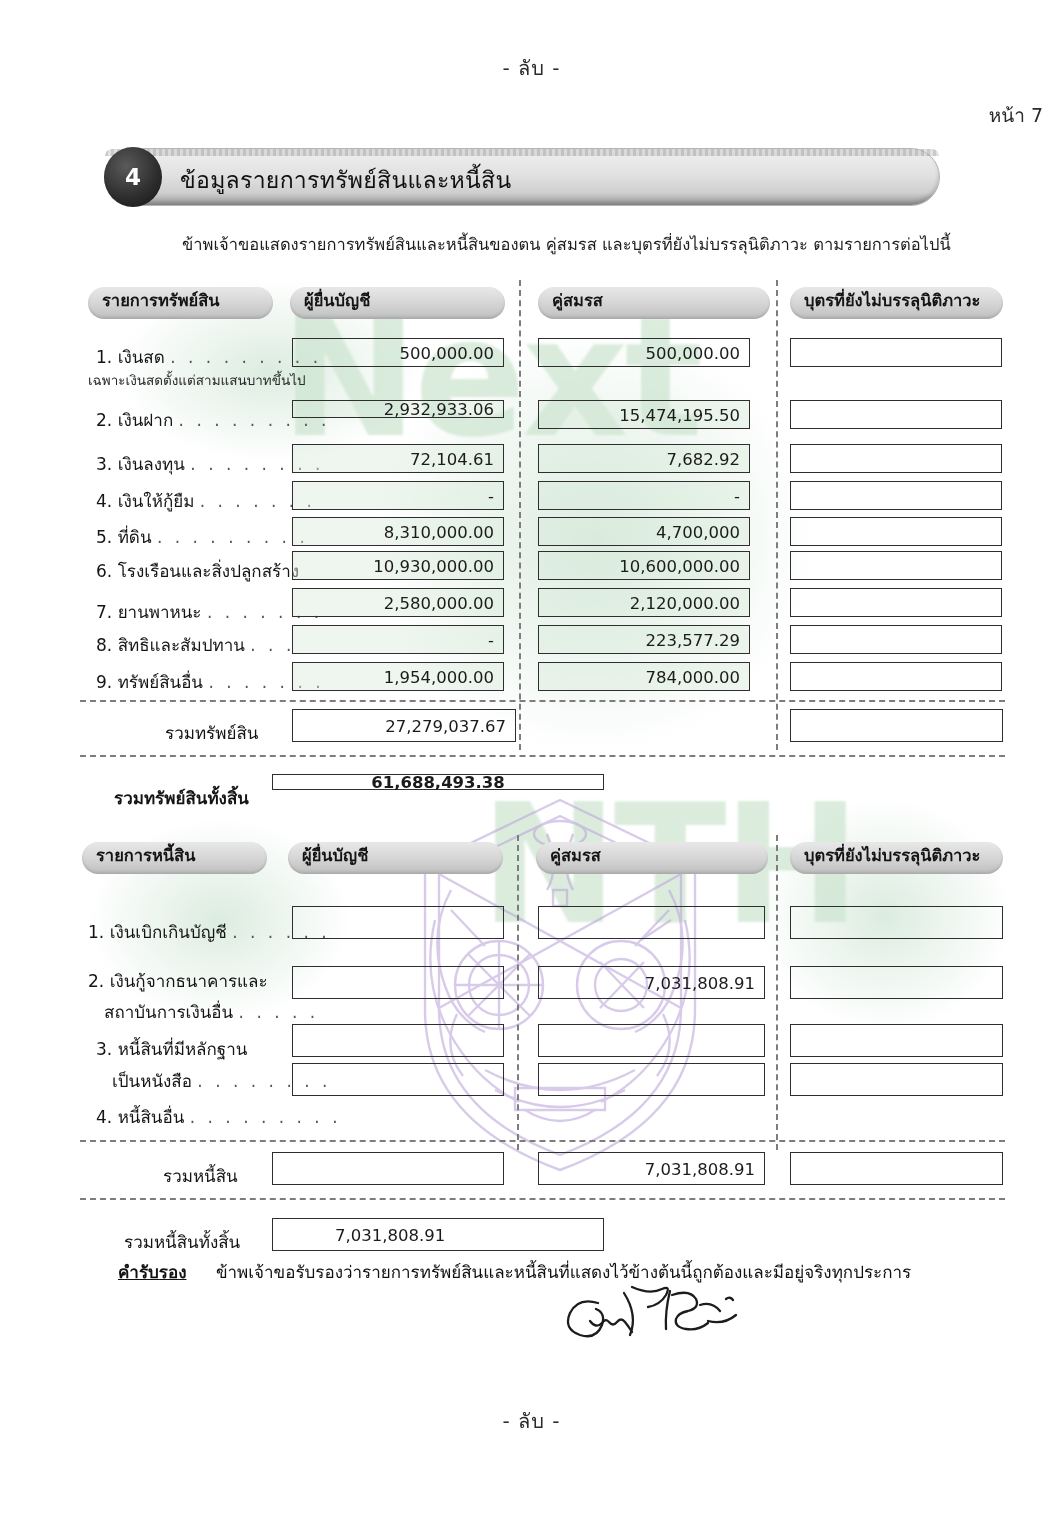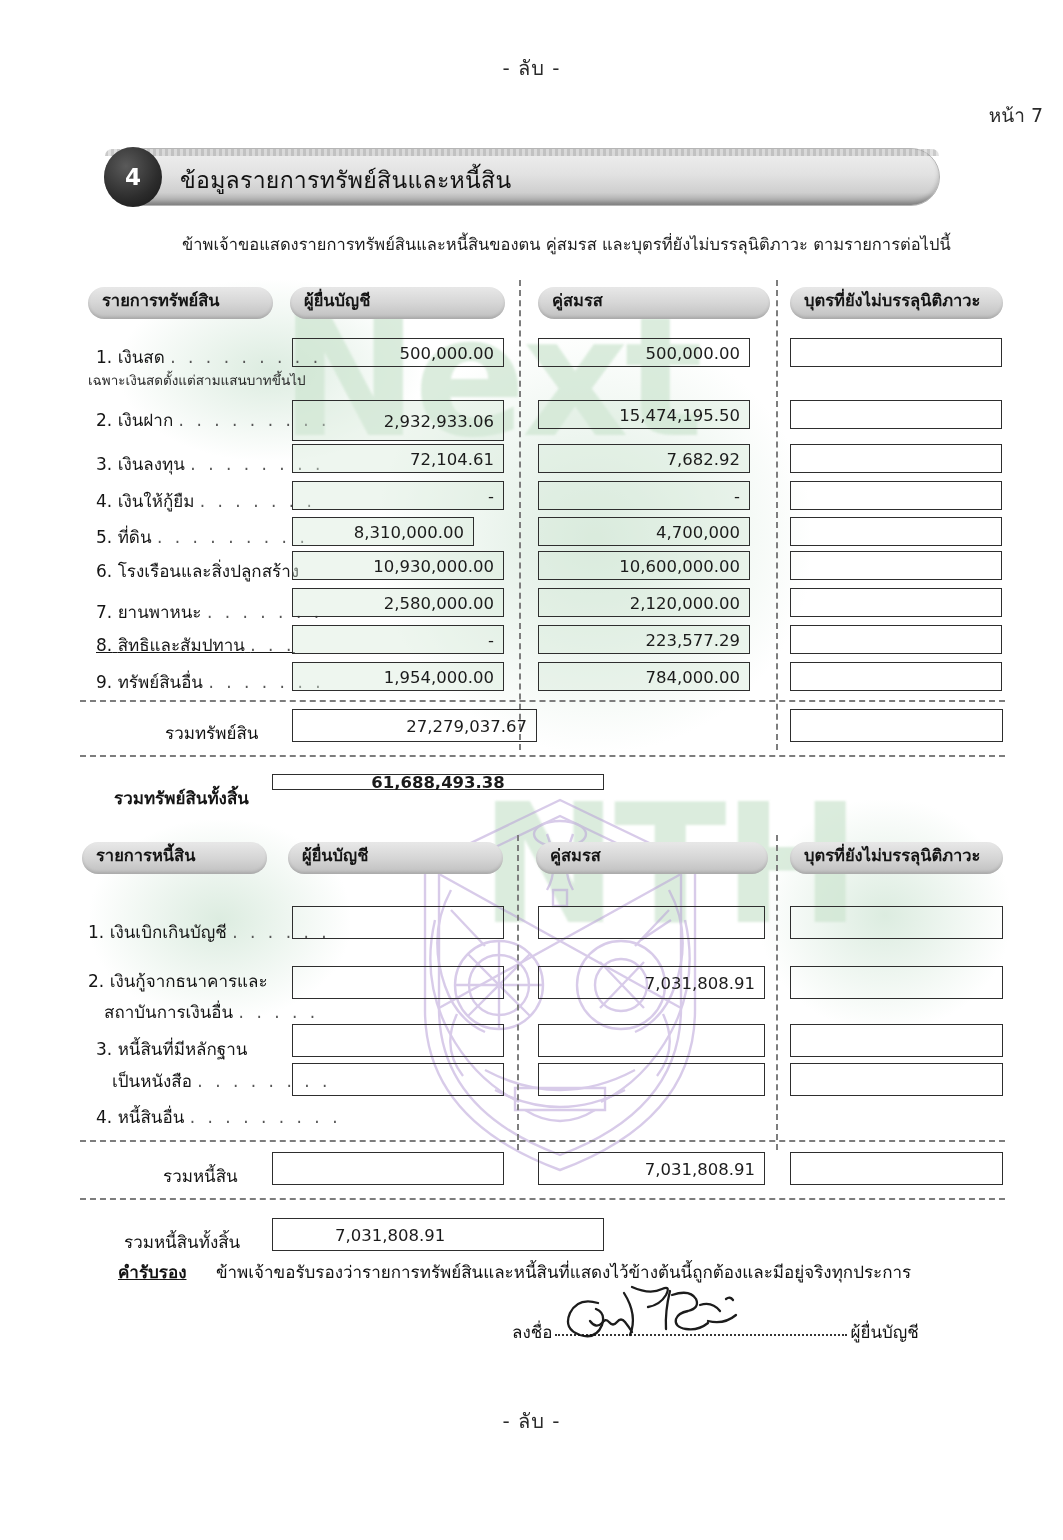--- a/index.html
+++ b/index.html
@@ -188,21 +188,21 @@
     </div>
   <div class="box" style="left:790px;top:338px;width:212px;height:29px;">
     <span class="val"></span>
     </div>
 
   <div class="rowlabel" style="left:96px;top:406px;">
     <span>2.</span>
     <span>เงินฝาก</span>
     <span class="dots">. . . . . . . . .</span>
   </div>
-  <div class="box tinted" style="left:292px;top:400px;width:212px;height:41px;">
+  <div class="box tinted" style="left:292px;top:400px;width:212px;height:18px;">
     <span class="val">2,932,933.06</span>
     </div>
   <div class="box tinted" style="left:538px;top:400px;width:212px;height:29px;padding-left:32px;">
     <span class="val">15,474,195.50</span>
     </div>
   <div class="box" style="left:790px;top:400px;width:212px;height:29px;">
     <span class="val"></span>
     </div>
 
   <div class="rowlabel" style="left:96px;top:450px;">
@@ -233,21 +233,21 @@
     </div>
   <div class="box" style="left:790px;top:481px;width:212px;height:29px;">
     <span class="val"></span>
     </div>
 
   <div class="rowlabel" style="left:96px;top:523px;">
     <span>5.</span>
     <span>ที่ดิน</span>
     <span class="dots">. . . . . . . . .</span>
   </div>
-  <div class="box tinted" style="left:292px;top:517px;width:182px;height:29px;">
+  <div class="box tinted" style="left:292px;top:517px;width:212px;height:29px;">
     <span class="val">8,310,000.00</span>
     </div>
   <div class="box tinted" style="left:538px;top:517px;width:212px;height:29px;">
     <span class="val">4,700,000</span>
     </div>
   <div class="box" style="left:790px;top:517px;width:212px;height:29px;">
     <span class="val"></span>
     </div>
 
   <div class="rowlabel" style="left:96px;top:557px;">
@@ -272,21 +272,21 @@
   <div class="box tinted" style="left:292px;top:588px;width:212px;height:29px;">
     <span class="val">2,580,000.00</span>
     </div>
   <div class="box tinted" style="left:538px;top:588px;width:212px;height:29px;">
     <span class="val">2,120,000.00</span>
     </div>
   <div class="box" style="left:790px;top:588px;width:212px;height:29px;">
     <span class="val"></span>
     </div>
 
-  <div class="rowlabel" style="left:96px;top:631px;text-decoration:underline;">
+  <div class="rowlabel" style="left:96px;top:631px;">
     <span>8.</span>
     <span>สิทธิและสัมปทาน</span>
     <span class="dots">. . .</span>
   </div>
   <div class="box tinted" style="left:292px;top:625px;width:212px;height:29px;">
     <span class="val">-</span>
     </div>
   <div class="box tinted" style="left:538px;top:625px;width:212px;height:29px;">
     <span class="val">223,577.29</span>
     </div>
@@ -304,21 +304,21 @@
     </div>
   <div class="box tinted" style="left:538px;top:662px;width:212px;height:29px;">
     <span class="val">784,000.00</span>
     </div>
   <div class="box" style="left:790px;top:662px;width:212px;height:29px;">
     <span class="val"></span>
     </div>
 
   <div class="hdash" style="left:80px;top:700px;width:925px;"></div>
   <div class="totlabel" style="left:165px;top:719px;">รวมทรัพย์สิน</div>
-  <div class="box" style="left:292px;top:709px;width:245px;height:33px;">
+  <div class="box" style="left:292px;top:709px;width:224px;height:33px;">
     <span class="val">27,279,037.67</span>
     </div>
   <div class="box" style="left:790px;top:709px;width:213px;height:33px;">
     <span class="val"></span>
     </div>
 
   <div class="hdash" style="left:80px;top:755px;width:925px;"></div>
   <div class="totlabel bold" style="left:114px;top:784px;">รวมทรัพย์สินทั้งสิ้น</div>
   <div class="box" style="left:272px;top:774px;width:332px;height:16px;">
     <span class="val" style="right:auto;left:50%;transform:translate(-50%,-50%);font-weight:700;">61,688,493.38</span>
@@ -417,23 +417,20 @@
   <div class="totlabel" style="left:124px;top:1228px;">รวมหนี้สินทั้งสิ้น</div>
   <div class="box" style="left:272px;top:1218px;width:332px;height:33px;">
     <span class="val" style="right:auto;left:62px;transform:translateY(-50%);">7,031,808.91</span>
     </div>
 
   <div class="cert">
     <u>คำรับรอง</u>
     <span style="margin-left:24px;">ข้าพเจ้าขอรับรองว่ารายการทรัพย์สินและหนี้สินที่แสดงไว้ข้างต้นนี้ถูกต้องและมีอยู่จริงทุกประการ</span>
   </div>
 
-  <div class="signrow">
-    <span>ลงชื่อ</span><span class="dotline"></span><span>ผู้ยื่นบัญชี</span>
-  </div>
 
   <svg class="signature" viewBox="0 0 230 58">
     <g fill="none" stroke="#101010" stroke-width="2.3" stroke-linecap="round">
       <path d="M38 18 q-20 -6 -28 10 q-7 16 10 22 q16 5 22 -10 q4 -12 -6 -16"></path>
       <path d="M30 36 q6 8 12 2 q3 -5 7 -1 q4 5 8 0 q4 -5 8 0 q4 5 7 10"></path>
       <path d="M64 8 q14 22 6 42"></path>
       <path d="M72 2 q18 8 30 2 q9 -4 4 6 q-6 10 -18 12"></path>
       <path d="M110 6 q-5 20 -4 38"></path>
       <path d="M112 10 q18 -6 24 4 q4 9 -8 12 q-10 2 -12 8 q-2 8 10 10 q12 2 22 -6"></path>
       <path d="M140 20 q12 -4 20 6"></path>

